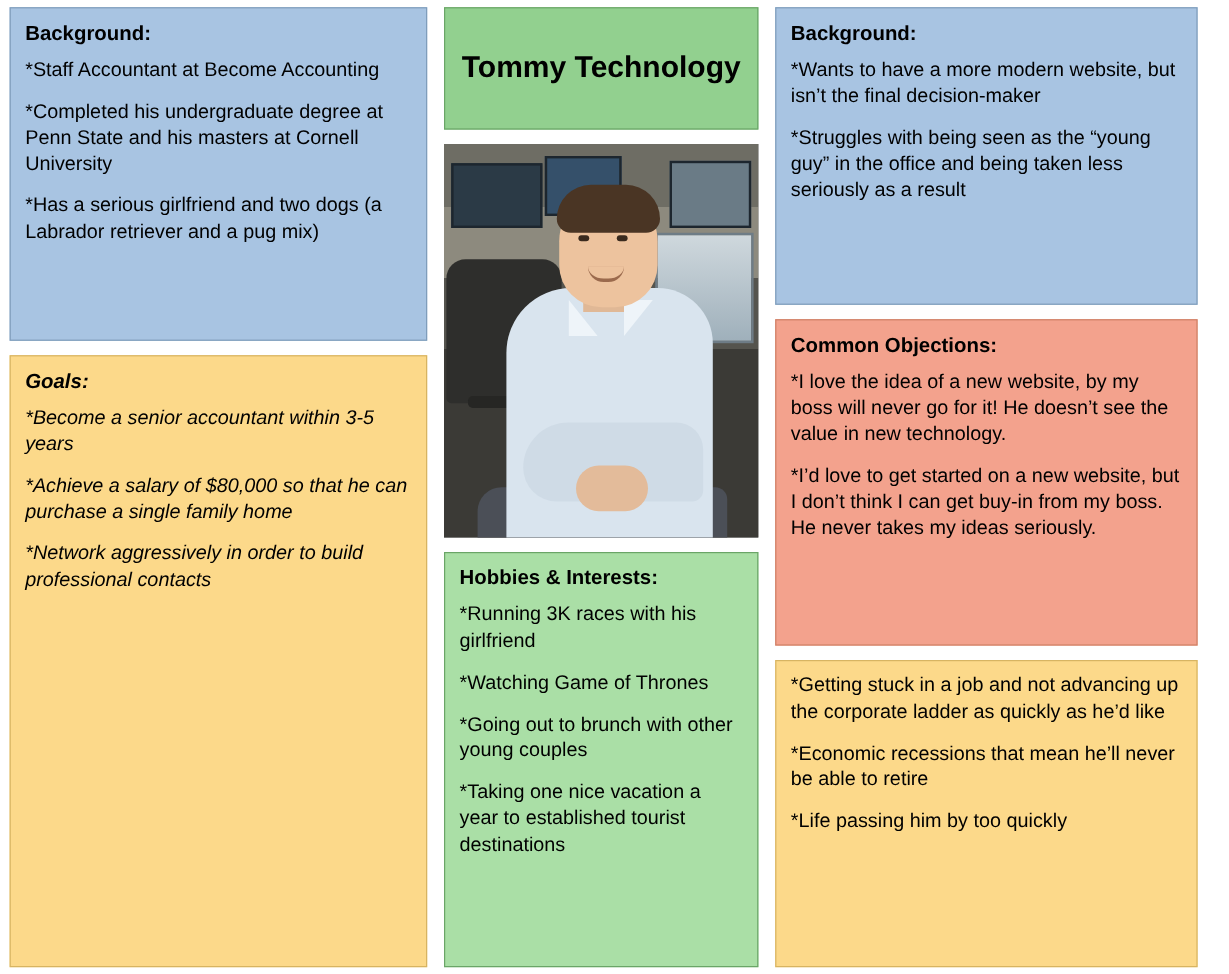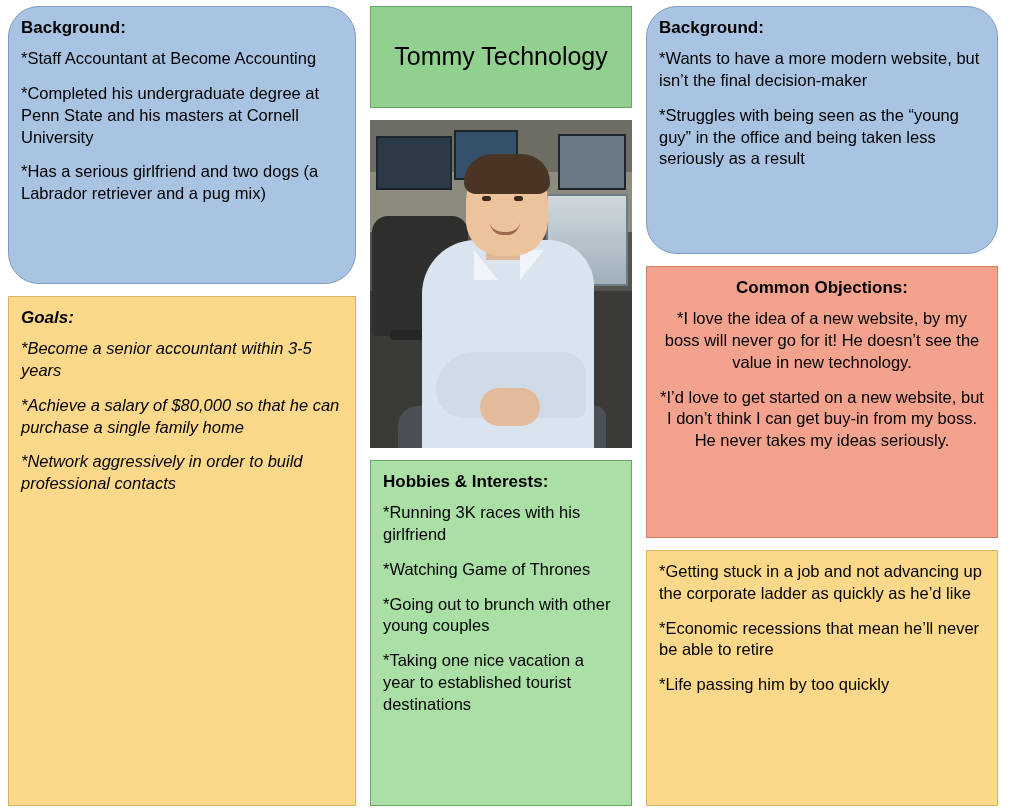--- a/index.html
+++ b/index.html
@@ -44,43 +44,43 @@
     margin: 0 0 10px 0;
     font-size: 17px;
     font-weight: bold;
     line-height: 1.25;
   }
   .card p {
     margin: 0 0 13px 0;
   }
   .card p:last-child { margin-bottom: 0; }
 
-  .blue   { background: #a8c4e2; border-color: #7f9dbb; border-radius: 31px; }
+  .blue   { background: #a8c4e2; border-color: #7f9dbb; }
   .salmon { background: #f4a58a; border-color: #cf8066; }
-  .salmon2{ background: #f3a28d; border-color: #cf8066; text-align: center; }
+  .salmon2{ background: #f3a28d; border-color: #cf8066; }
   .yellow { background: #fcd98a; border-color: #d7b462; }
   .green  { background: #92d08f; border-color: #6aa567; }
   .green-light { background: #aadfa6; border-color: #6aa567; }
 
   
   .bg-card    { height: 278px; }
   .demo-card  { height: 248px; }
   .goals-card { flex: 1; font-style: italic; }
 
   
   .name-card {
     height: 102px;
     display: flex;
     align-items: center;
     justify-content: center;
     text-align: center;
   }
   .name-card .name {
     font-size: 25px;
-    font-weight: normal;
+    font-weight: bold;
     line-height: 1.2;
   }
   .photo-wrap {
     height: 328px;
     overflow: hidden;
     position: relative;
     background: #4a4a48;
   }
   .hobbies-card { flex: 1; }
 

